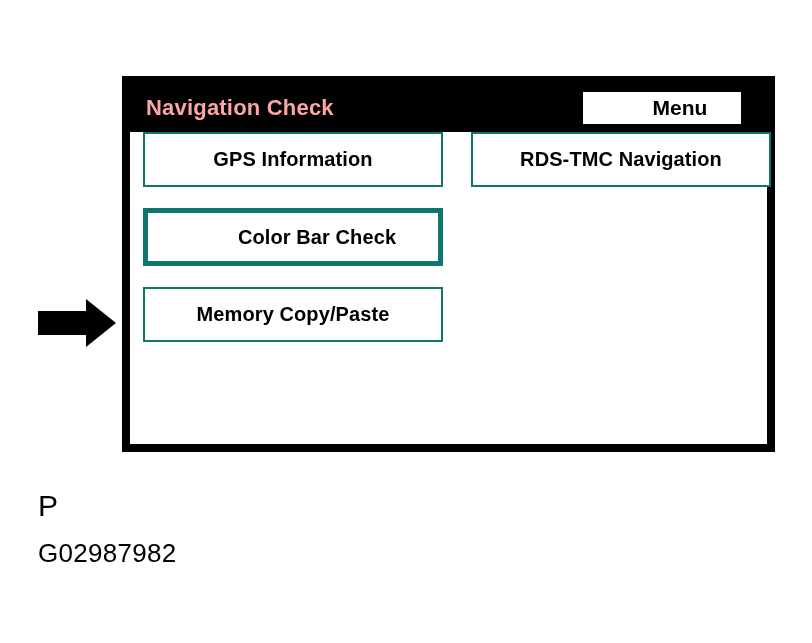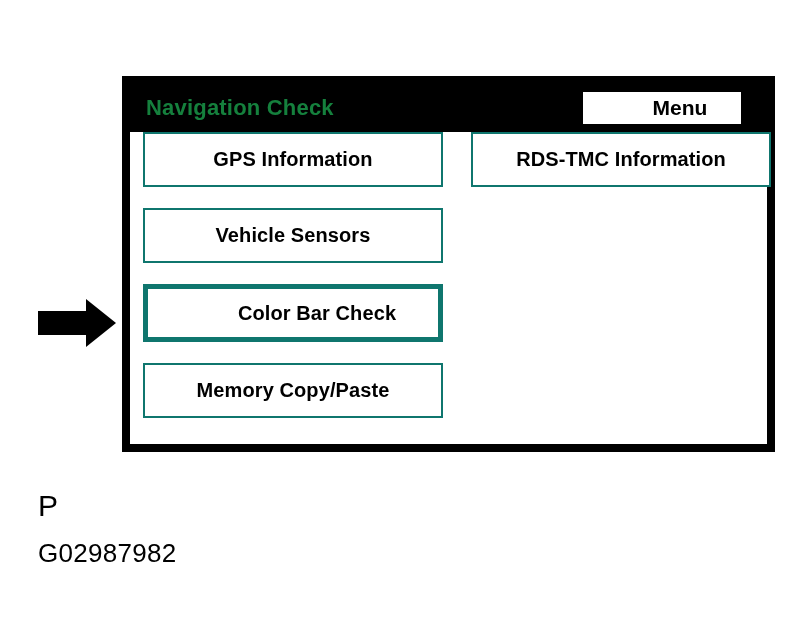--- a/index.html
+++ b/index.html
@@ -37,21 +37,21 @@
     width: 637px;
     height: 48px;
     background: #000000;
     display: flex;
     align-items: center;
     justify-content: space-between;
     padding: 0 4px 0 16px;
     box-sizing: border-box;
   }
   #screen-title {
-    color: #15803d;
+    color: #fca5a5;
     font-size: 22px;
     font-weight: bold;
     letter-spacing: 0.2px;
     white-space: nowrap;
   }
   #menu-button {
     background: #ffffff;
     color: #000000;
     font-size: 21px;
     font-weight: bold;
@@ -145,27 +145,26 @@
 
   <div id="title-bar">
     <span id="screen-title">Navigation Check</span>
     <span id="menu-button">Menu</span>
   </div>
 
   <div id="button-area">
 
     <div id="left-column" class="menu-col">
       <div class="menu-btn">GPS Information</div>
-      <div class="menu-btn">Vehicle Sensors</div>
       <div class="menu-btn selected">Color Bar Check</div>
       <div class="menu-btn">Memory Copy/Paste</div>
     </div>
 
     <div id="right-column" class="menu-col">
-      <div class="menu-btn">RDS-TMC Information</div>
+      <div class="menu-btn">RDS-TMC Navigation</div>
     </div>
 
   </div>
 </div>
 
 <div id="pointer-arrow">
   <svg width="78" height="48" viewBox="0 0 78 48" xmlns="http://www.w3.org/2000/svg">
     <polygon points="0,12 48,12 48,0 78,24 48,48 48,36 0,36" fill="#000000"></polygon>
   </svg>
 </div>

